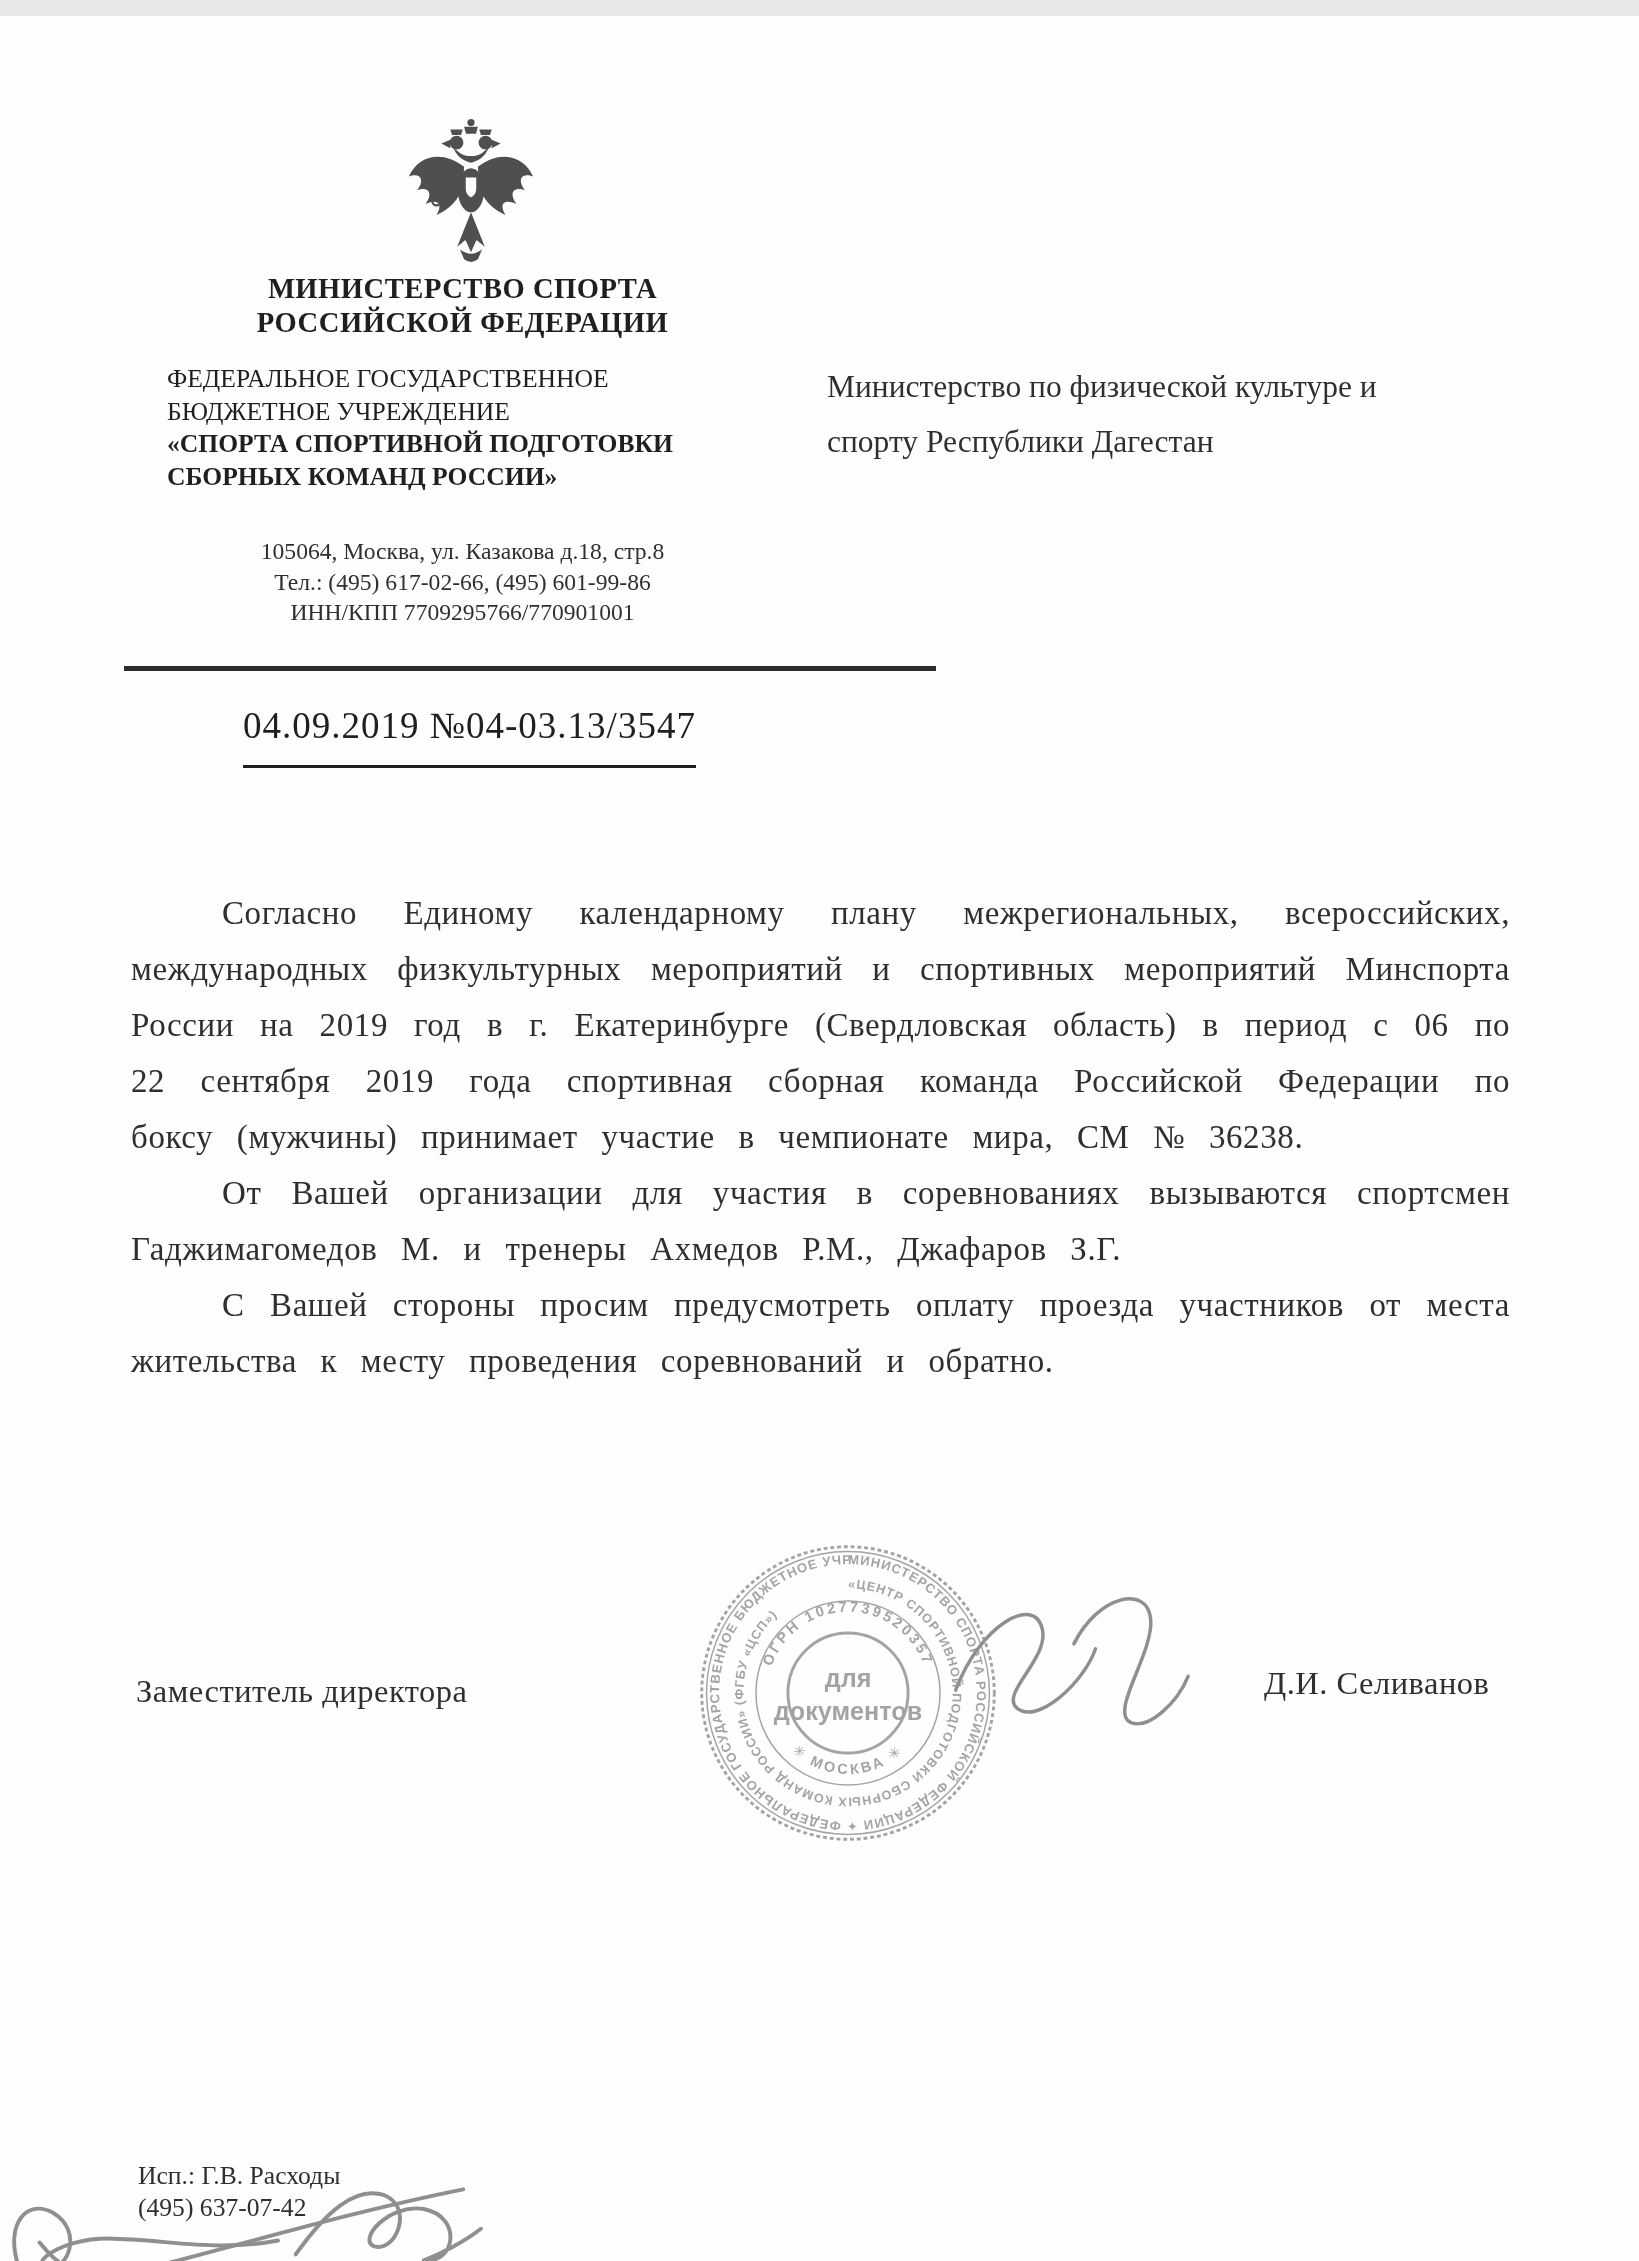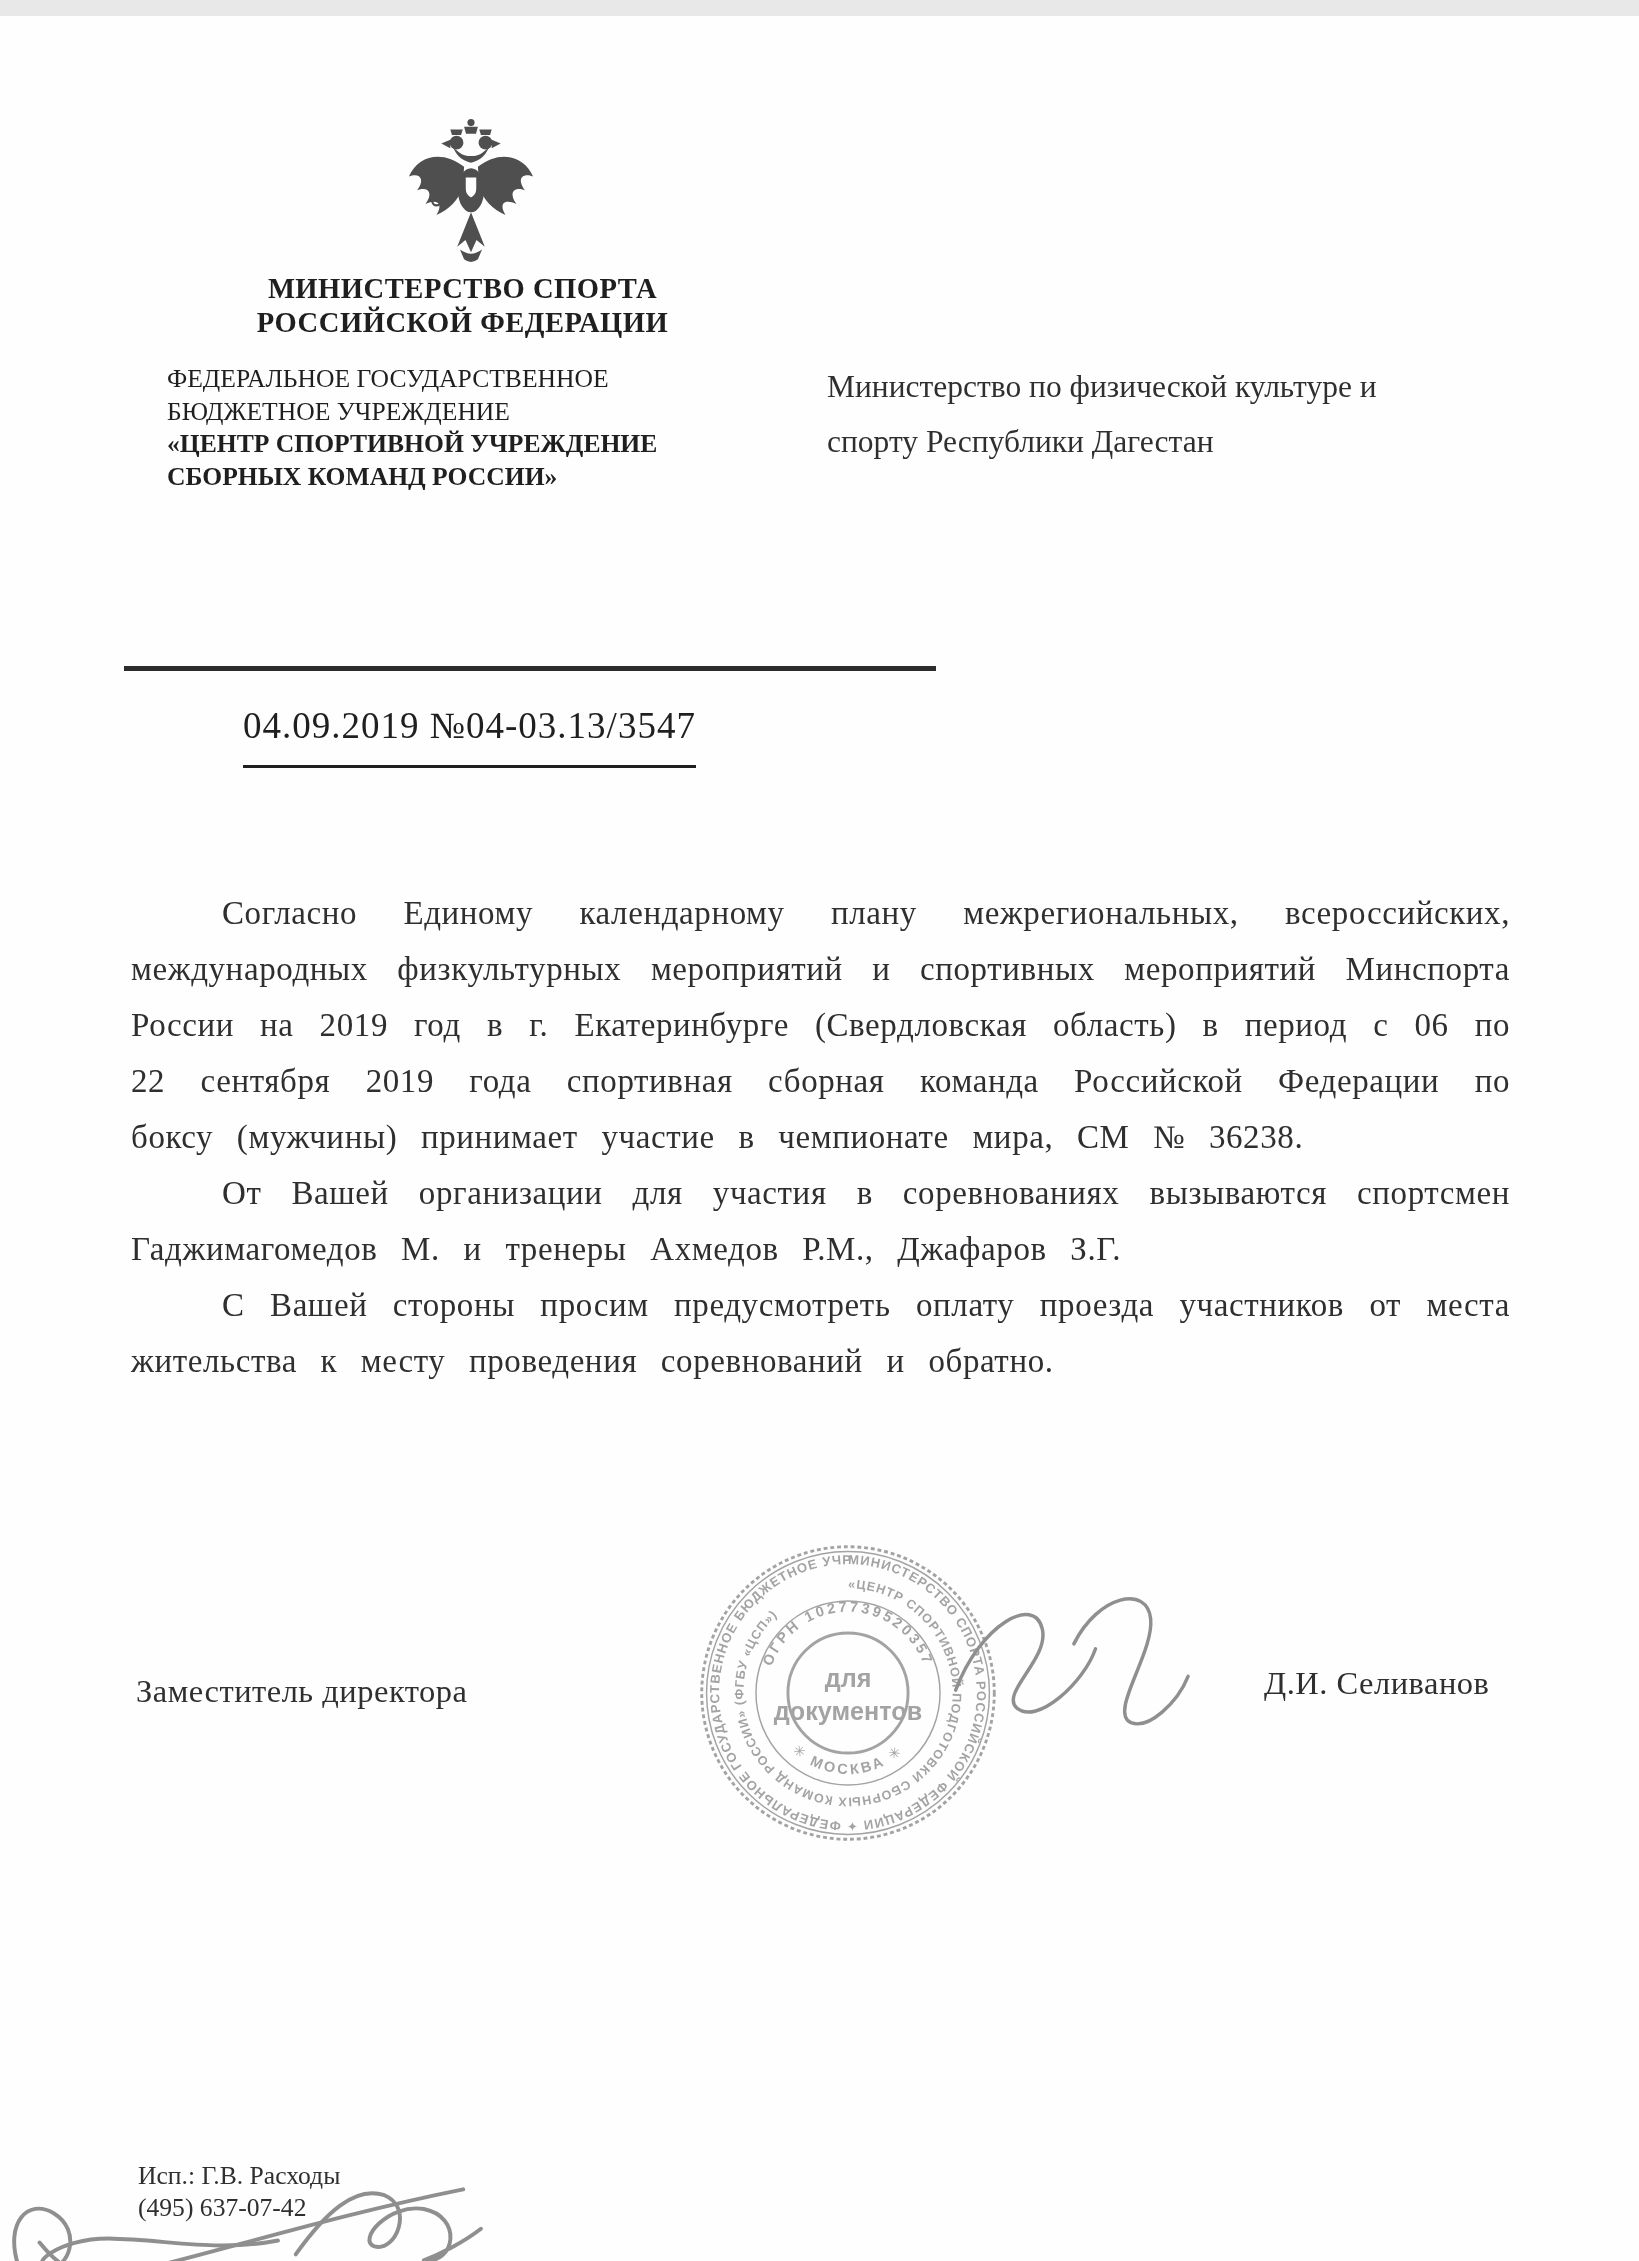--- a/index.html
+++ b/index.html
@@ -81,24 +81,29 @@
   </svg>
 
   <div class="abs ministry">
     <div>МИНИСТЕРСТВО  СПОРТА</div>
     <div>РОССИЙСКОЙ ФЕДЕРАЦИИ</div>
   </div>
 
   <div class="abs orgblock">
     <div>ФЕДЕРАЛЬНОЕ ГОСУДАРСТВЕННОЕ</div>
     <div>БЮДЖЕТНОЕ УЧРЕЖДЕНИЕ</div>
-    <div class="b">«ЦЕНТР СПОРТИВНОЙ УЧРЕЖДЕНИЕ</div>
+    <div class="b">«СПОРТА СПОРТИВНОЙ ПОДГОТОВКИ</div>
     <div class="b">СБОРНЫХ КОМАНД РОССИИ»</div>
   </div>
 
+  <div class="abs addrblock">
+    <div>105064, Москва, ул. Казакова д.18, стр.8</div>
+    <div>Тел.: (495) 617-02-66, (495) 601-99-86</div>
+    <div>ИНН/КПП 7709295766/770901001</div>
+  </div>
 
   <div class="abs addressee">
     <div>Министерство по физической культуре и</div>
     <div>спорту Республики Дагестан</div>
   </div>
 
   <div class="abs rule"></div>
 
   <div class="abs refline">04.09.2019 №04-03.13/3547</div>
 

